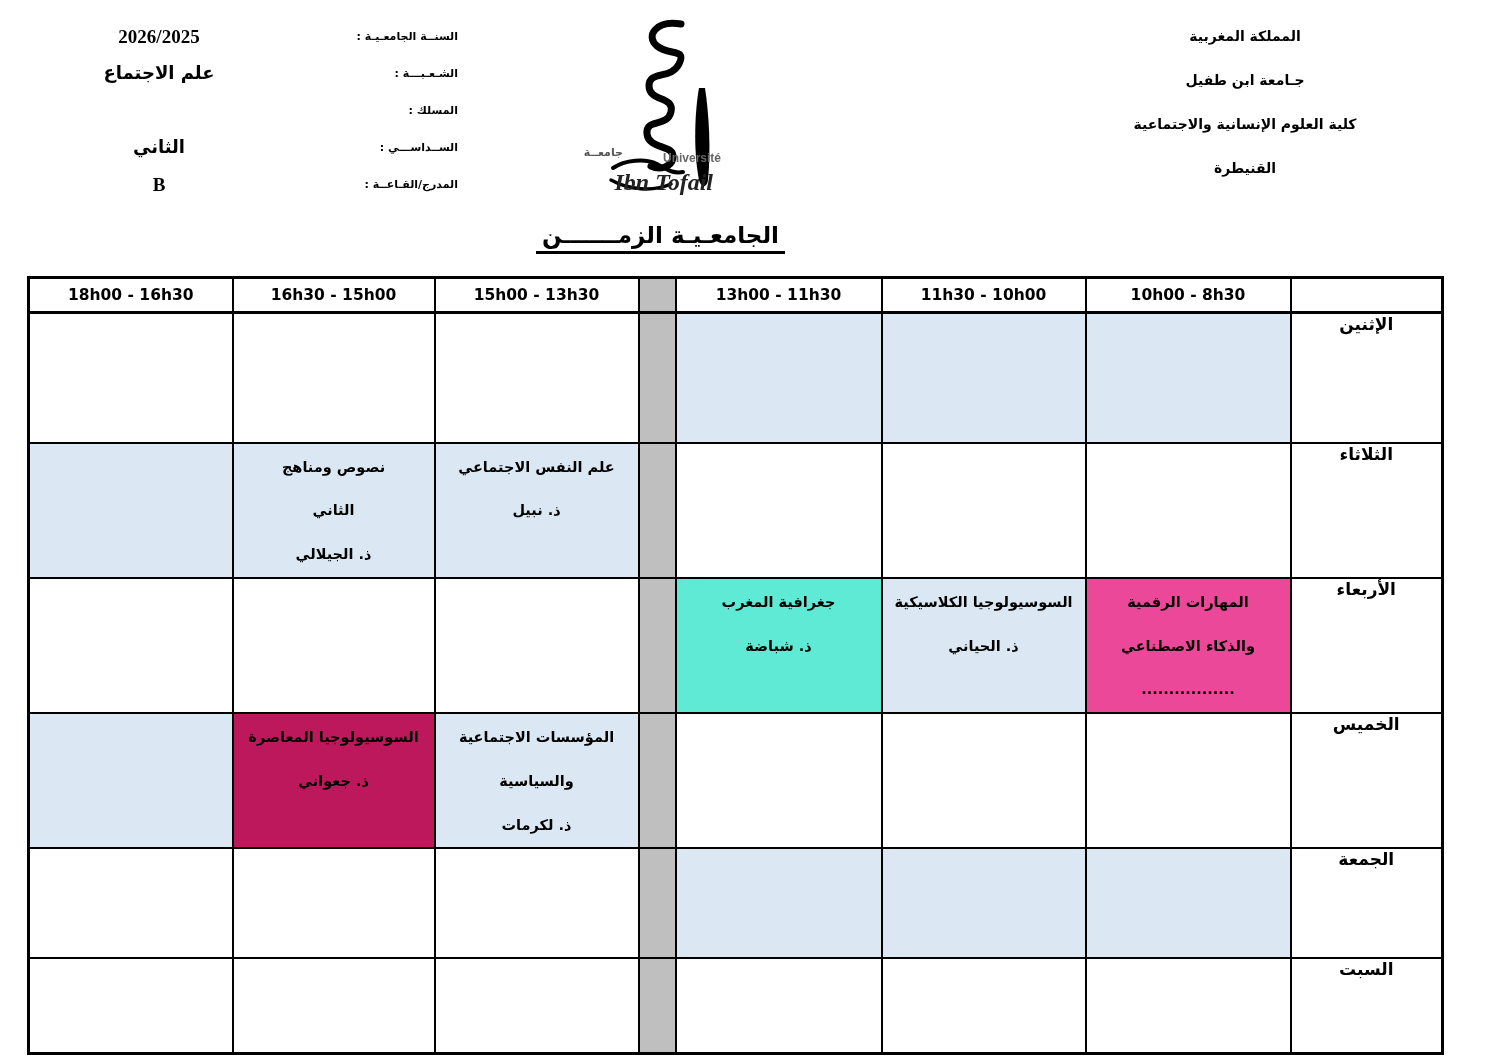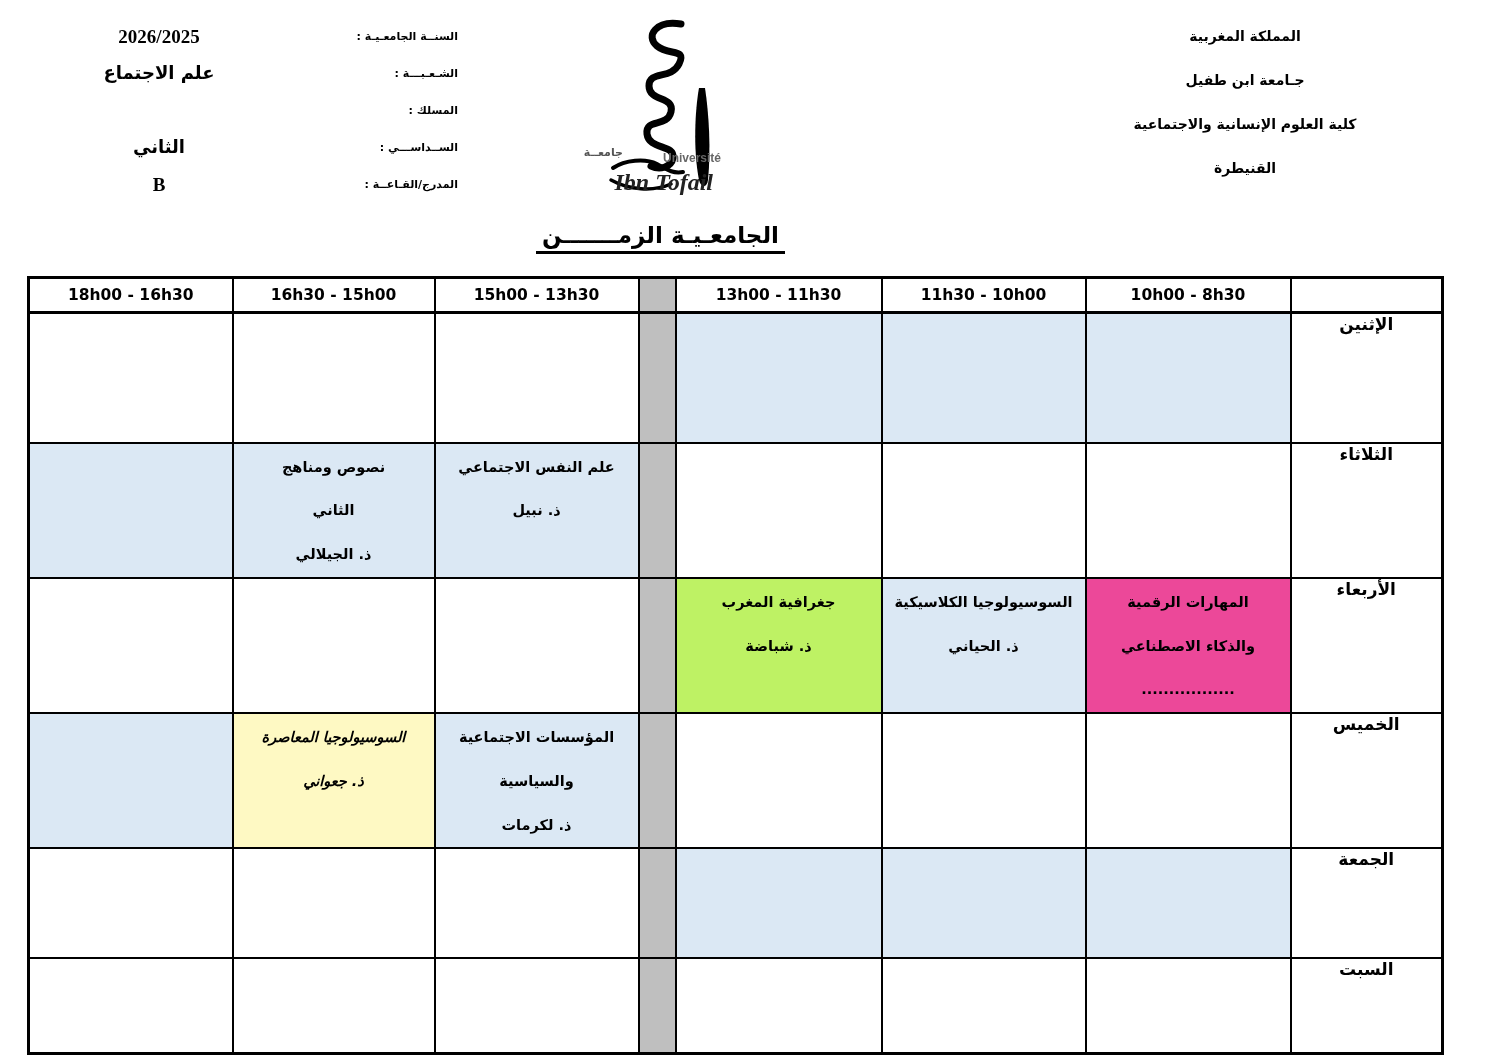--- a/index.html
+++ b/index.html
@@ -161,41 +161,41 @@
           <td class="day-cell">الأربعاء</td>
           <td class="slot-cell" style="background: #ec4899;">
             <div class="cell-line">المهارات الرقمية</div>
             <div class="cell-line">والذكاء الاصطناعي</div>
             <div class="cell-line">.................</div>
           </td>
           <td class="slot-cell" style="background: rgb(219, 232, 244);">
             <div class="cell-line">السوسيولوجيا الكلاسيكية</div>
             <div class="cell-line">ذ. الحياني</div>
           </td>
-          <td class="slot-cell" style="background: #bef264;">
+          <td class="slot-cell" style="background: #5eead4;">
             <div class="cell-line">جغرافية المغرب</div>
             <div class="cell-line">ذ. شباضة</div>
           </td>
           <td class="gap-cell" style="background: rgb(191, 191, 191);"></td>
           <td class="slot-cell"></td>
           <td class="slot-cell"></td>
           <td class="slot-cell"></td>
         </tr>
         <tr style="height: 134px;">
           <td class="day-cell">الخميس</td>
           <td class="slot-cell"></td>
           <td class="slot-cell"></td>
           <td class="slot-cell"></td>
           <td class="gap-cell" style="background: rgb(191, 191, 191);"></td>
           <td class="slot-cell" style="background: rgb(219, 232, 244);">
             <div class="cell-line">المؤسسات الاجتماعية</div>
             <div class="cell-line">والسياسية</div>
             <div class="cell-line">ذ. لكرمات</div>
           </td>
-          <td class="slot-cell" style="background: #fef9c3; font-style: italic;">
+          <td class="slot-cell" style="background: #be185d;">
             <div class="cell-line">السوسيولوجيا المعاصرة</div>
             <div class="cell-line">ذ. جعواني</div>
           </td>
           <td class="slot-cell" style="background: rgb(219, 232, 244);"></td>
         </tr>
         <tr style="height: 110px;">
           <td class="day-cell">الجمعة</td>
           <td class="slot-cell" style="background: rgb(219, 232, 244);"></td>
           <td class="slot-cell" style="background: rgb(219, 232, 244);"></td>
           <td class="slot-cell" style="background: rgb(219, 232, 244);"></td>

